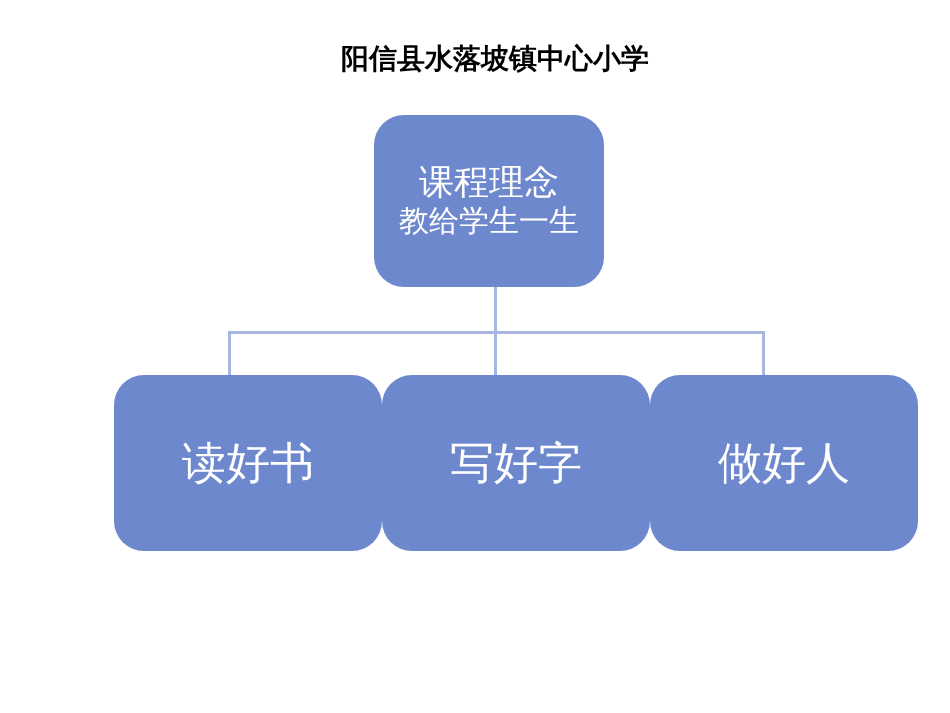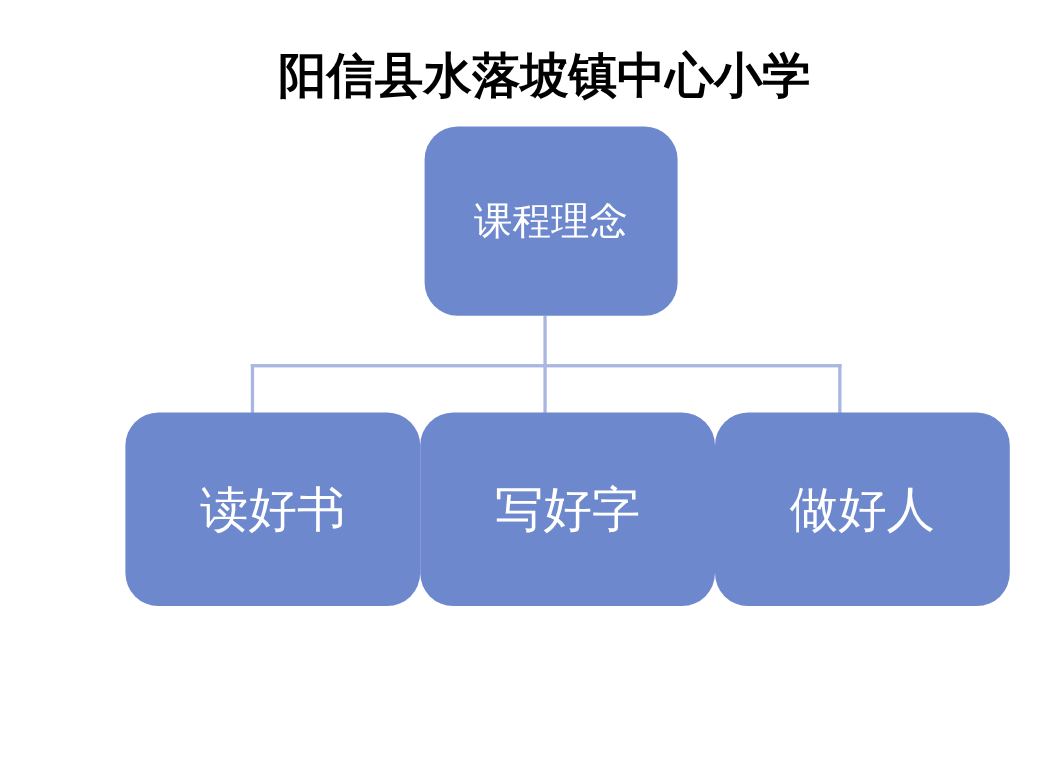--- a/index.html
+++ b/index.html
@@ -17,39 +17,39 @@
     height: 713px;
     background: var(--background);
     overflow: hidden;
     font-family: "Liberation Serif", "DejaVu Serif", serif;
   }
   .slide-title {
     position: absolute;
     top: 40px;
     left: 495px;
     transform: translateX(-50%);
-    font-size: 44px;
+    font-size: 28px;
     font-weight: bold;
     color: var(--title-text);
     white-space: nowrap;
     letter-spacing: 0px;
   }
   .node {
     position: absolute;
     background: var(--node-fill);
     border-radius: 30px;
     color: var(--node-text);
     display: flex;
     flex-direction: column;
     align-items: center;
     justify-content: center;
     text-align: center;
   }
   .node-root {
-    left: 386px;
+    left: 374px;
     top: 115px;
     width: 230px;
     height: 172px;
   }
   .node-root .root-heading {
     font-size: 35px;
     line-height: 39px;
     white-space: nowrap;
   }
   .node-root .root-sub {
@@ -85,20 +85,21 @@
   <h1 class="slide-title">阳信县水落坡镇中心小学</h1>
 
   <div class="connector conn-root-down"></div>
   <div class="connector conn-horizontal"></div>
   <div class="connector conn-left-down"></div>
   <div class="connector conn-mid-down"></div>
   <div class="connector conn-right-down"></div>
 
   <div class="node node-root">
     <div class="root-heading">课程理念</div>
+    <div class="root-sub">教给学生一生</div>
   </div>
 
   <div class="node node-child node-child-1">
     <span>读好书</span>
   </div>
 
   <div class="node node-child node-child-2">
     <span>写好字</span>
   </div>
 

